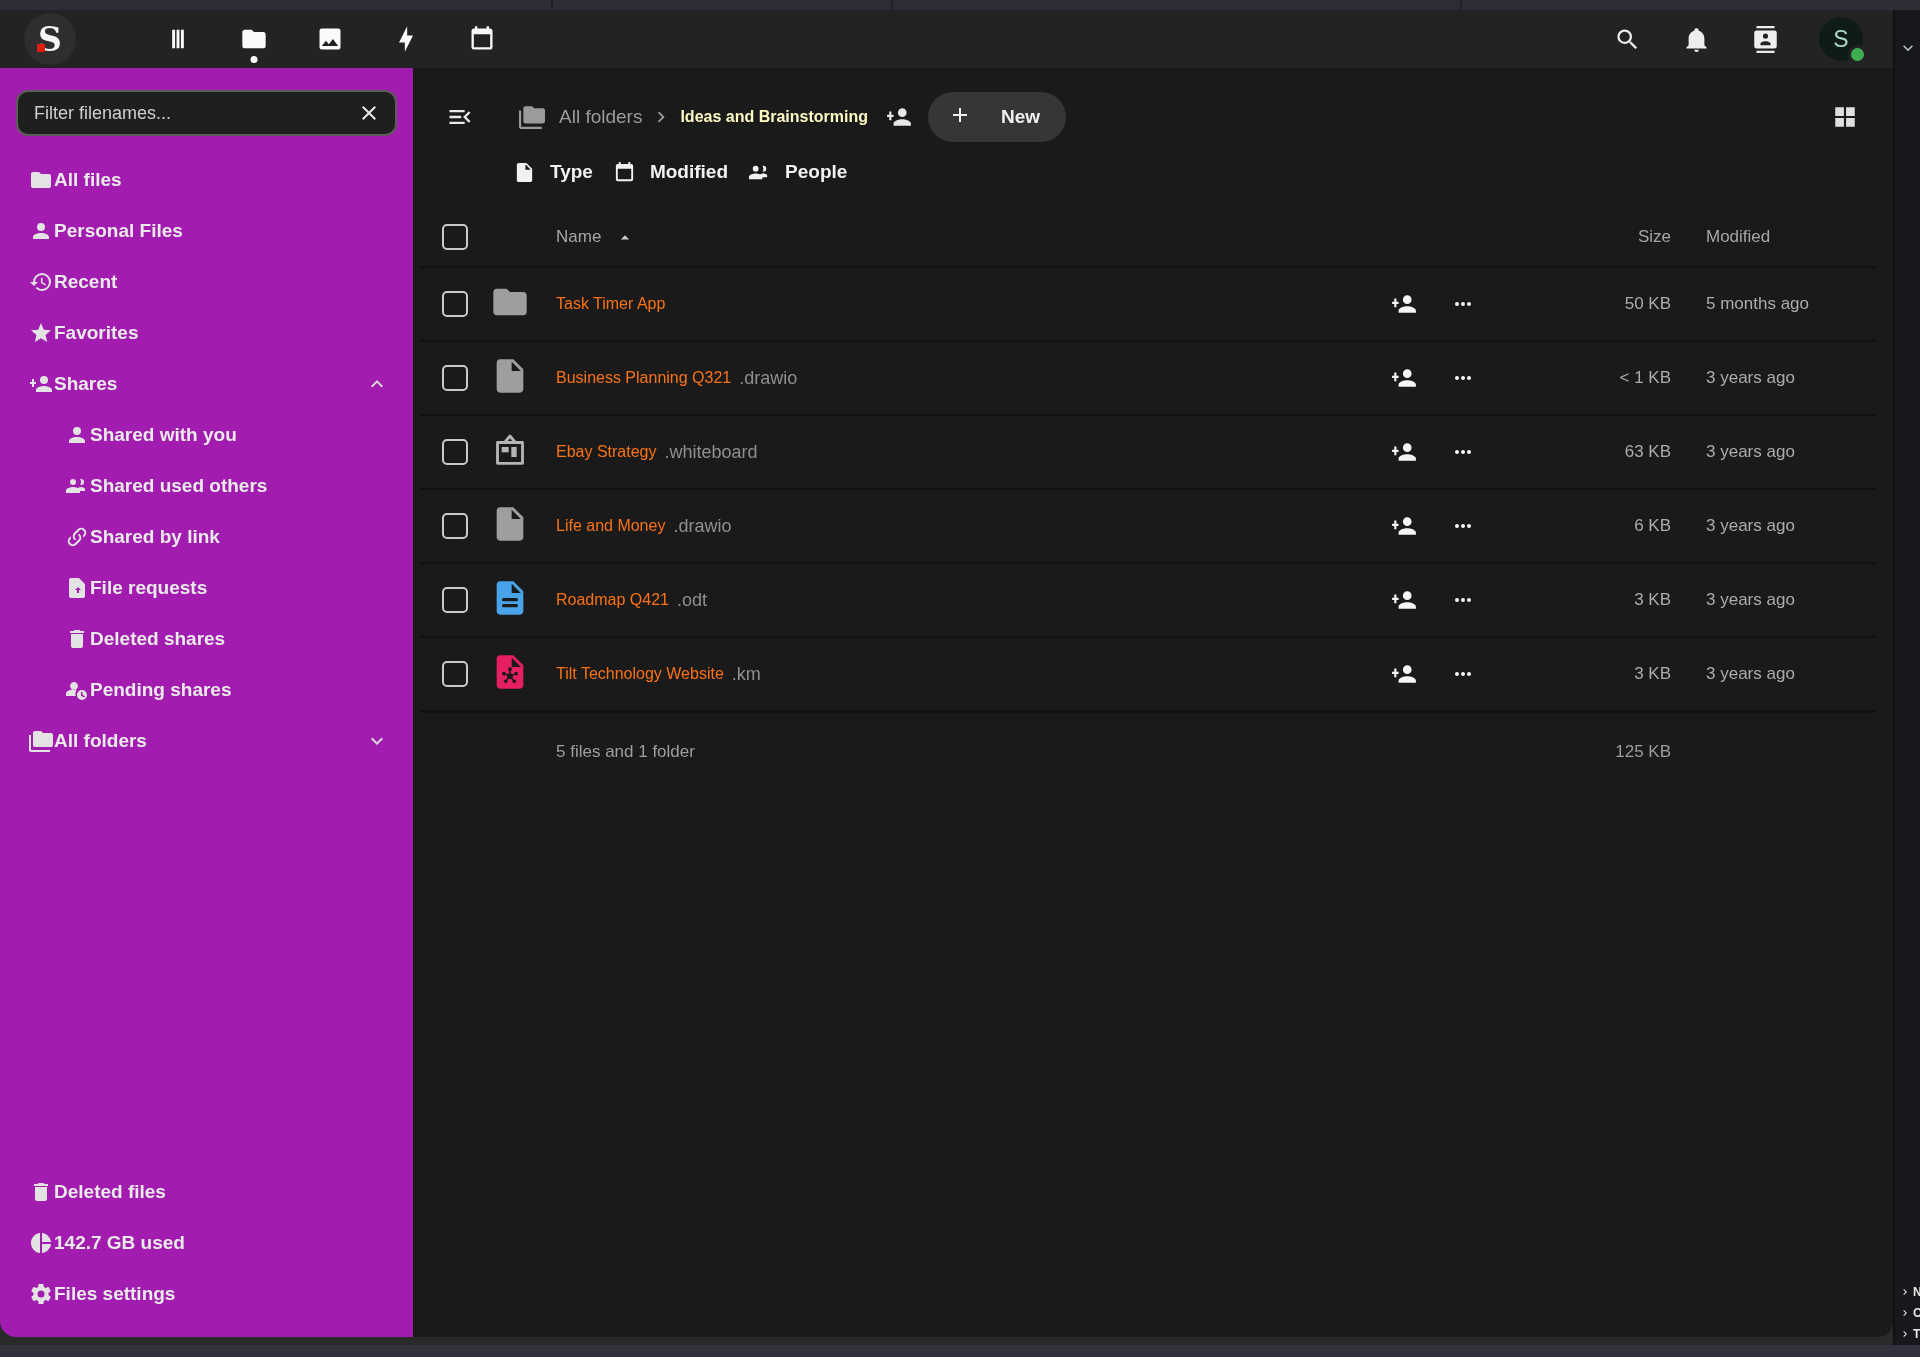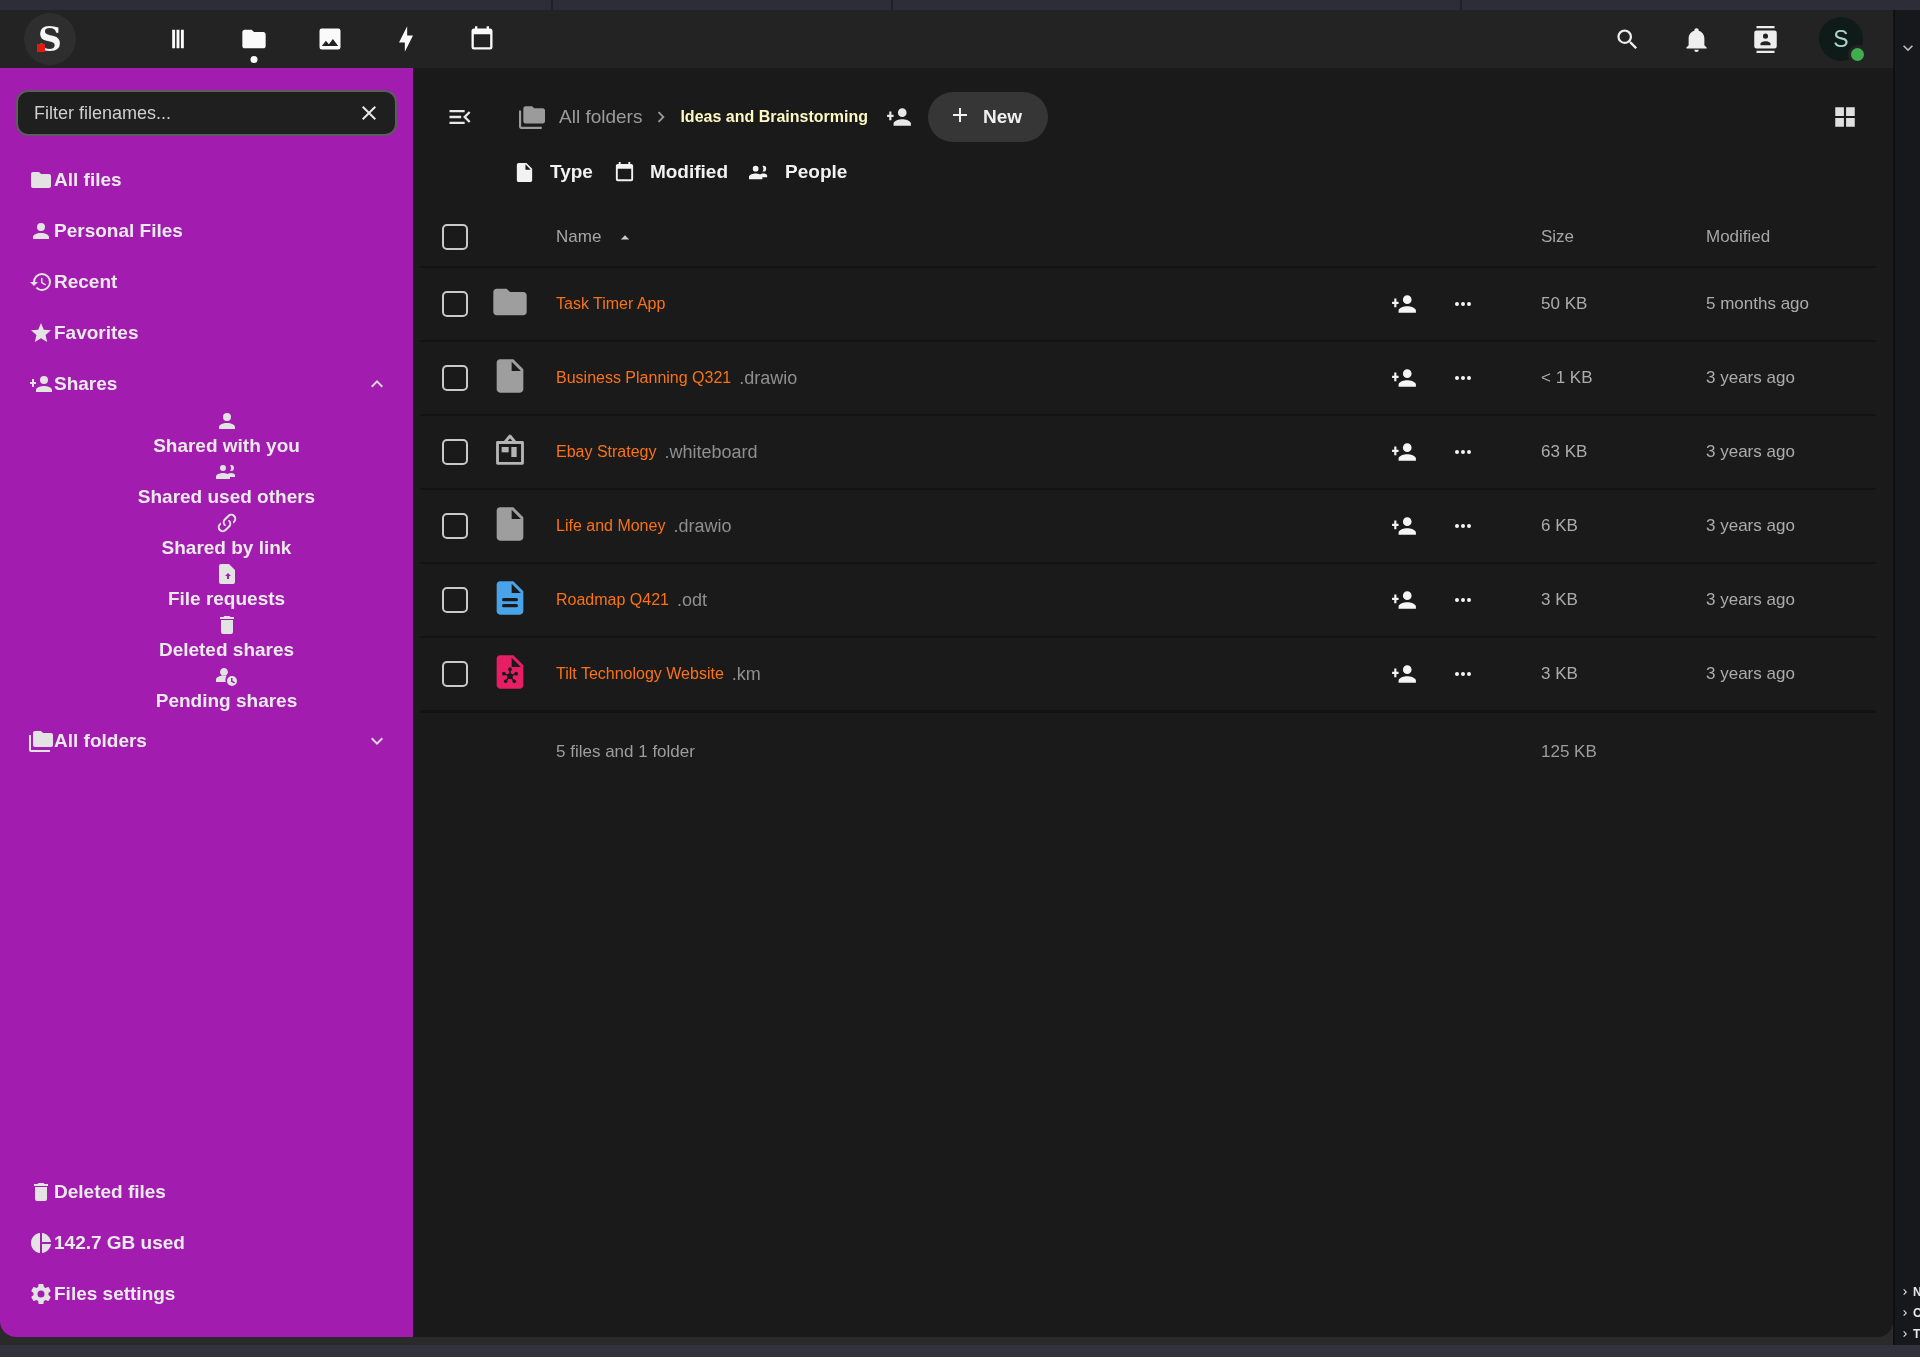--- a/index.html
+++ b/index.html
@@ -44,52 +44,52 @@
   .sidebar { position:absolute; left:0; top:58px; width:413px; height:1269px; background:#a21caf; }
   .filter-box { margin:22px 16px 10px 16px; height:46px; border:2px solid #5c5c5c; border-radius:12px;
     display:flex; align-items:center; padding:0 12px 0 16px; background:#1f1f1f; }
   .filter-box input { flex:1; background:transparent; border:none; outline:none; color:#e8e8e8; font-size:18px;
     font-family:inherit; }
   .filter-box input::placeholder { color:#cfcfcf; opacity:1; }
   .filter-clear { color:#e8e8e8; width:28px; height:28px; display:flex; align-items:center; justify-content:center; cursor:pointer; }
   .nav { margin-top:18px; }
   .nav-item { height:51px; display:flex; align-items:center; padding:0 24px 0 28px; 
     color:#eaeaea; font-size:19px; font-weight:600; cursor:pointer; }
-  .nav-item.sub { padding-left:64px;flex-direction:column; }
+  .nav-item.sub { padding-left:64px; }
   .nav-item .nav-ic { width:26px; display:flex; justify-content:center; color:#e3e3e3; flex:0 0 26px; }
   .nav-item .trail { margin-left:auto; color:#d8d8d8; display:flex; }
   .sidebar-footer { position:absolute; left:0; bottom:18px; width:100%; }
 
   
   .main { position:absolute; left:413px; top:58px; width:1480px; height:1269px; background:#1a1a1a; }
   .crumb-row { display:flex; align-items:center; height:58px; margin-top:20px; padding-left:30px; padding-right:30px; }
   .collapse-btn { color:#e8e8e8; width:34px; height:34px; display:flex; align-items:center; justify-content:center; cursor:pointer; }
   .crumb-folder { color:#9b9b9b; margin-left:42px; display:flex; }
   .crumb-root { color:#9b9b9b; font-size:19px; margin-left:14px; cursor:pointer; }
   .crumb-sep { color:#9b9b9b; margin:0 8px; display:flex; }
   .crumb-current { color:#fef9c3; font-size:16px; font-weight:700; }
   .crumb-share { color:#e8e8e8; margin-left:18px; display:flex; cursor:pointer; }
   .new-btn { margin-left:16px; height:50px; background:#363636; border:none; border-radius:25px;
-    color:#f0f0f0; font-size:19px; font-weight:600; display:flex; align-items:center; gap:11px;
+    color:#f0f0f0; font-size:19px; font-weight:600; display:flex; align-items:center; gap:29px;
     padding:0 26px 0 20px; cursor:pointer; font-family:inherit; }
   .view-toggle { margin-left:auto; color:#e0e0e0; width:36px; height:36px; display:flex; align-items:center; justify-content:center; cursor:pointer; }
   .chips-row { display:flex; gap:20px; height:52px; padding-left:100px; }
   .chip { display:flex; align-items:center; gap:14px; color:#f2f2f2; font-size:19px; font-weight:700; cursor:pointer; }
   .chip .chip-ic { display:flex; color:#f2f2f2; }
 
   
   .table { margin:10px 17px 0 7px; }
   .thead { display:flex; align-items:center; height:58px; color:#a6a6a6; font-size:17px; }
   .col-check { width:70px; display:flex; justify-content:center; flex:0 0 70px; }
   .checkbox { width:26px; height:26px; border:2px solid #c9c9c9; border-radius:5px; background:transparent; cursor:pointer; }
   .col-icon { width:66px; flex:0 0 66px; display:flex; align-items:center; }
   .col-name { flex:1; display:flex; align-items:center; gap:8px; }
   .sort-caret { color:#cccccc; display:flex; margin-left:6px; }
   .col-actions { width:150px; flex:0 0 150px; display:flex; align-items:center; gap:34px; justify-content:flex-start; }
-  .col-size { width:130px; flex:0 0 130px; }
+  .col-size { width:130px; flex:0 0 130px; text-align:right; }
   .col-mod { width:205px; flex:0 0 205px; text-align:left; padding-left:35px; }
   .thead .col-name { color:#a6a6a6; }
   .trow { display:flex; align-items:center; height:74px; border-top:2px solid #121212; cursor:pointer; }
   .trow .fname { color:#f97316; font-size:16px; font-weight:400; }
   .trow .fext { color:#8f8f8f; font-size:18px; font-weight:500; }
   .trow .col-size, .trow .col-mod { color:#acacac; font-size:17px; }
   .row-action { color:#f5f5f5; display:flex; cursor:pointer; }
   .tfoot { display:flex; align-items:center; height:80px; border-top:3px solid #121212; color:#9d9d9d; font-size:17px; }
 </style>
 </head>

